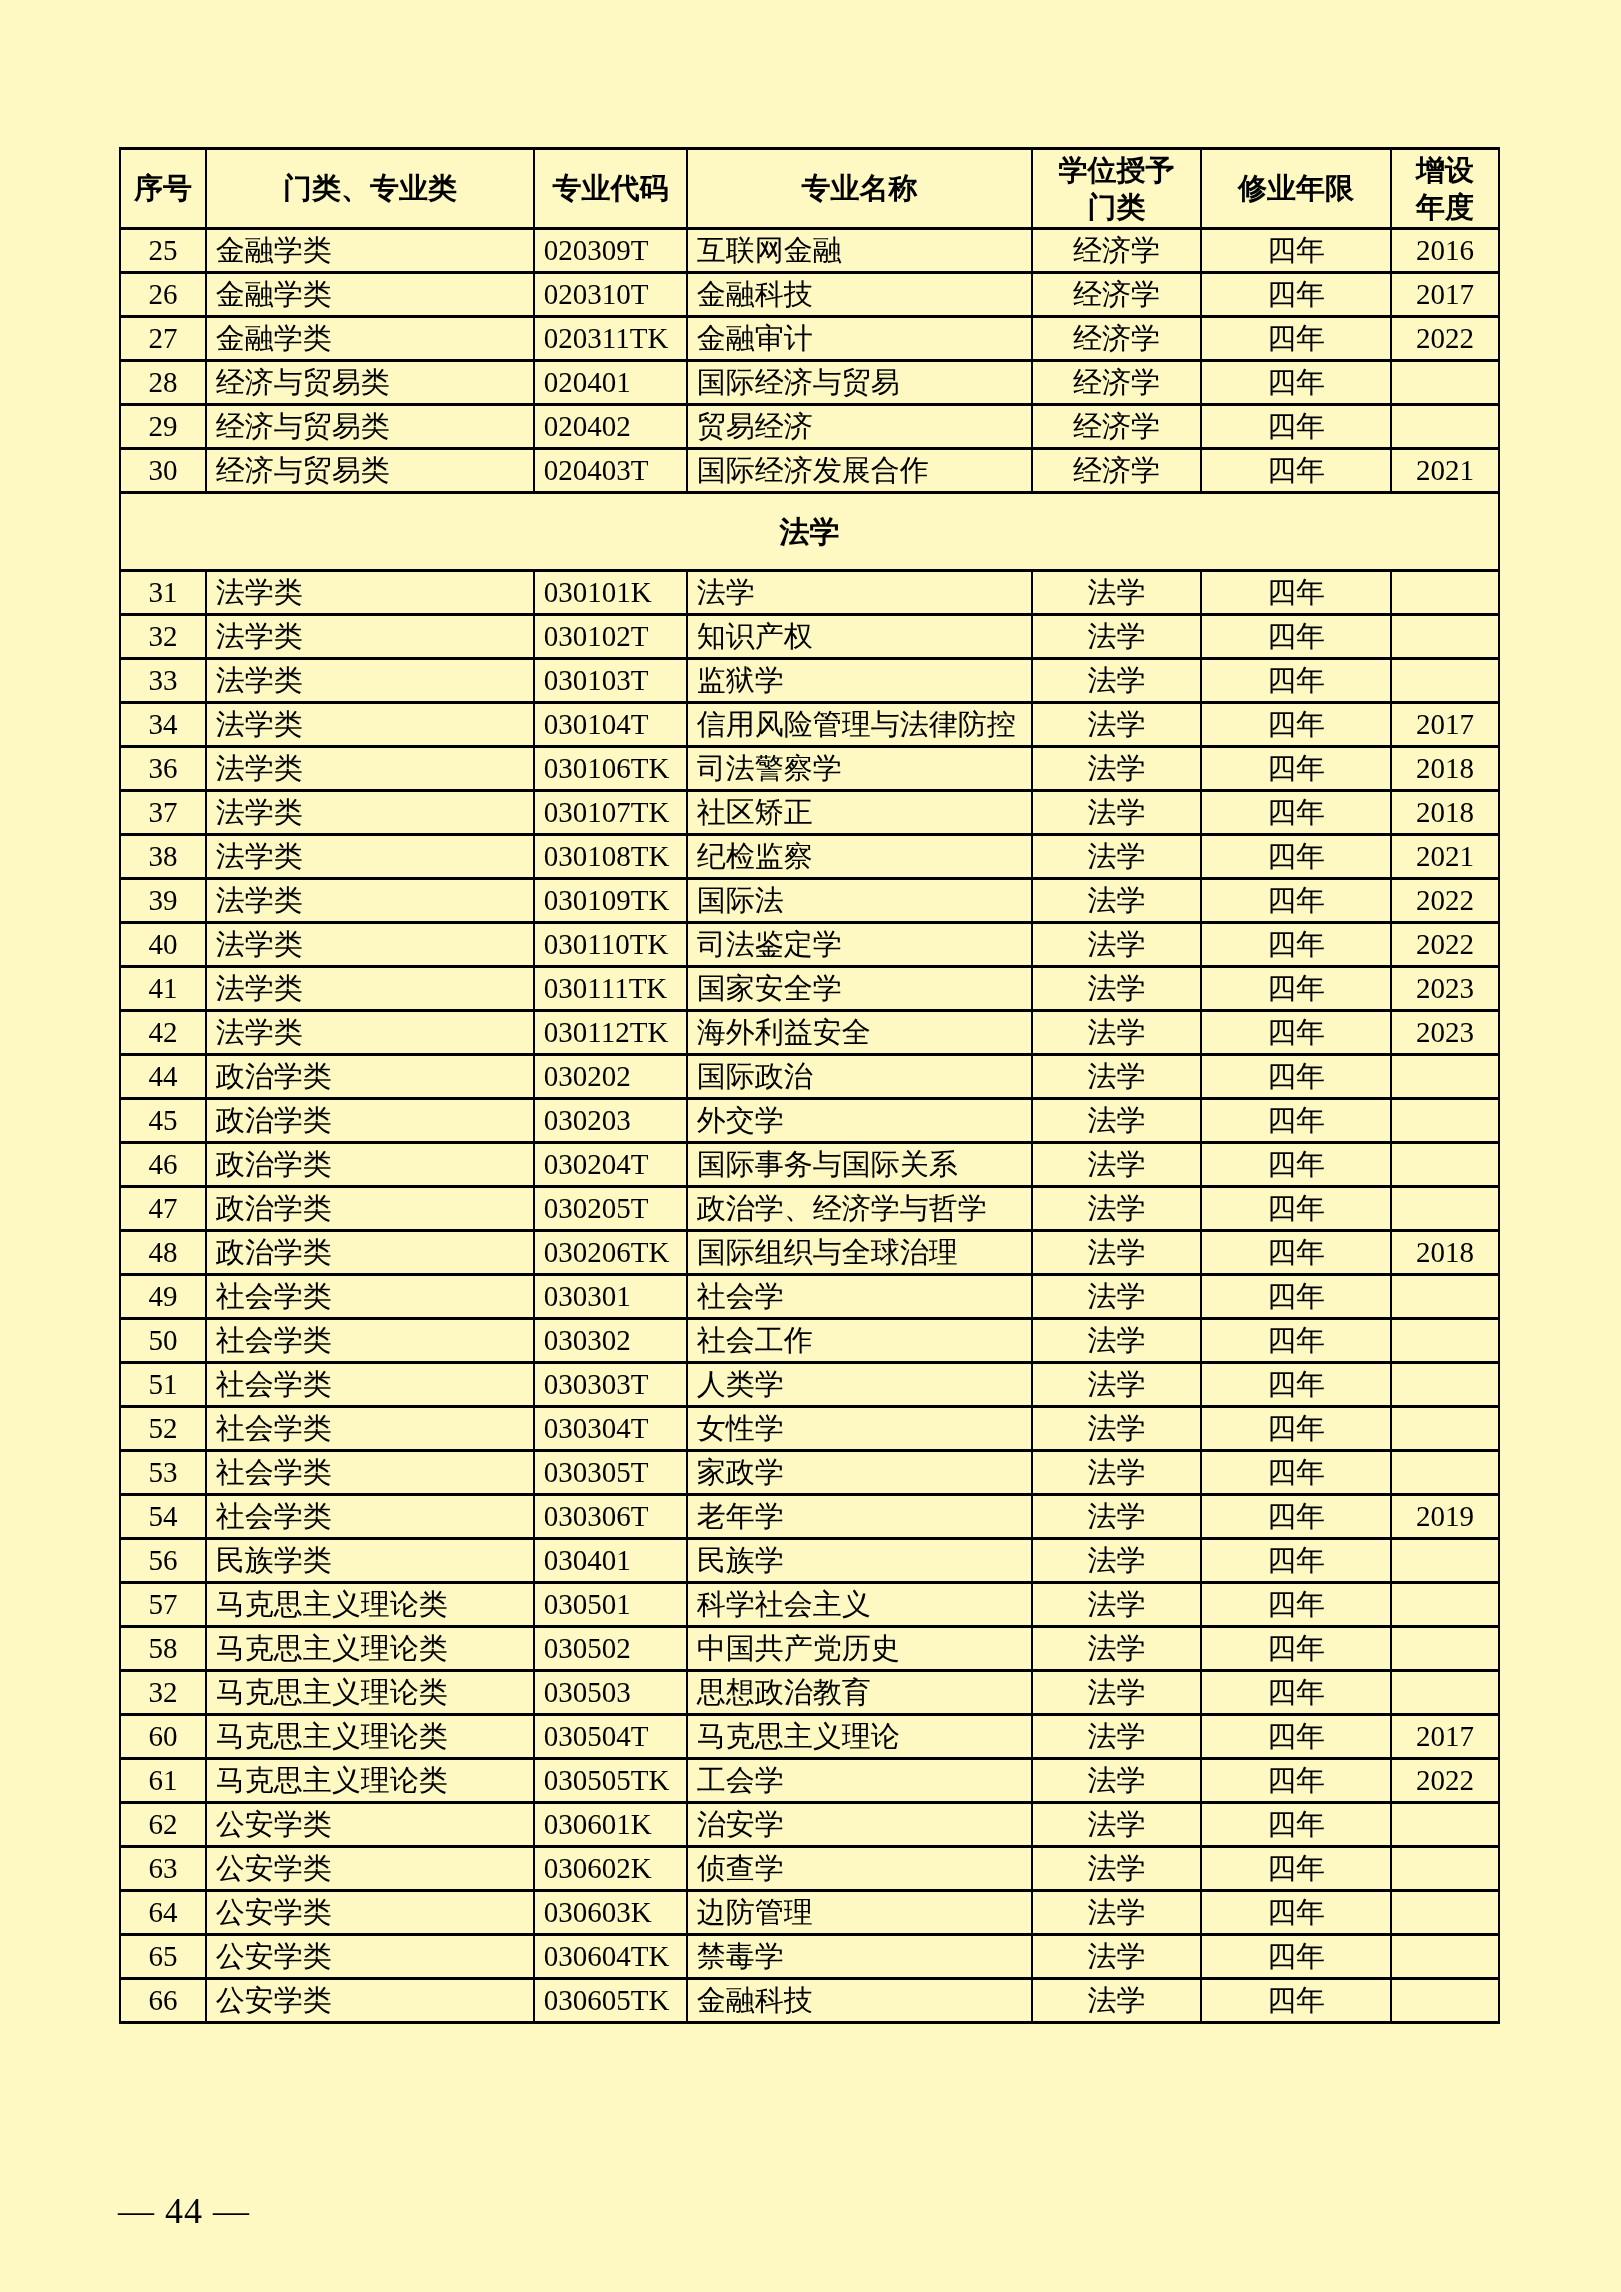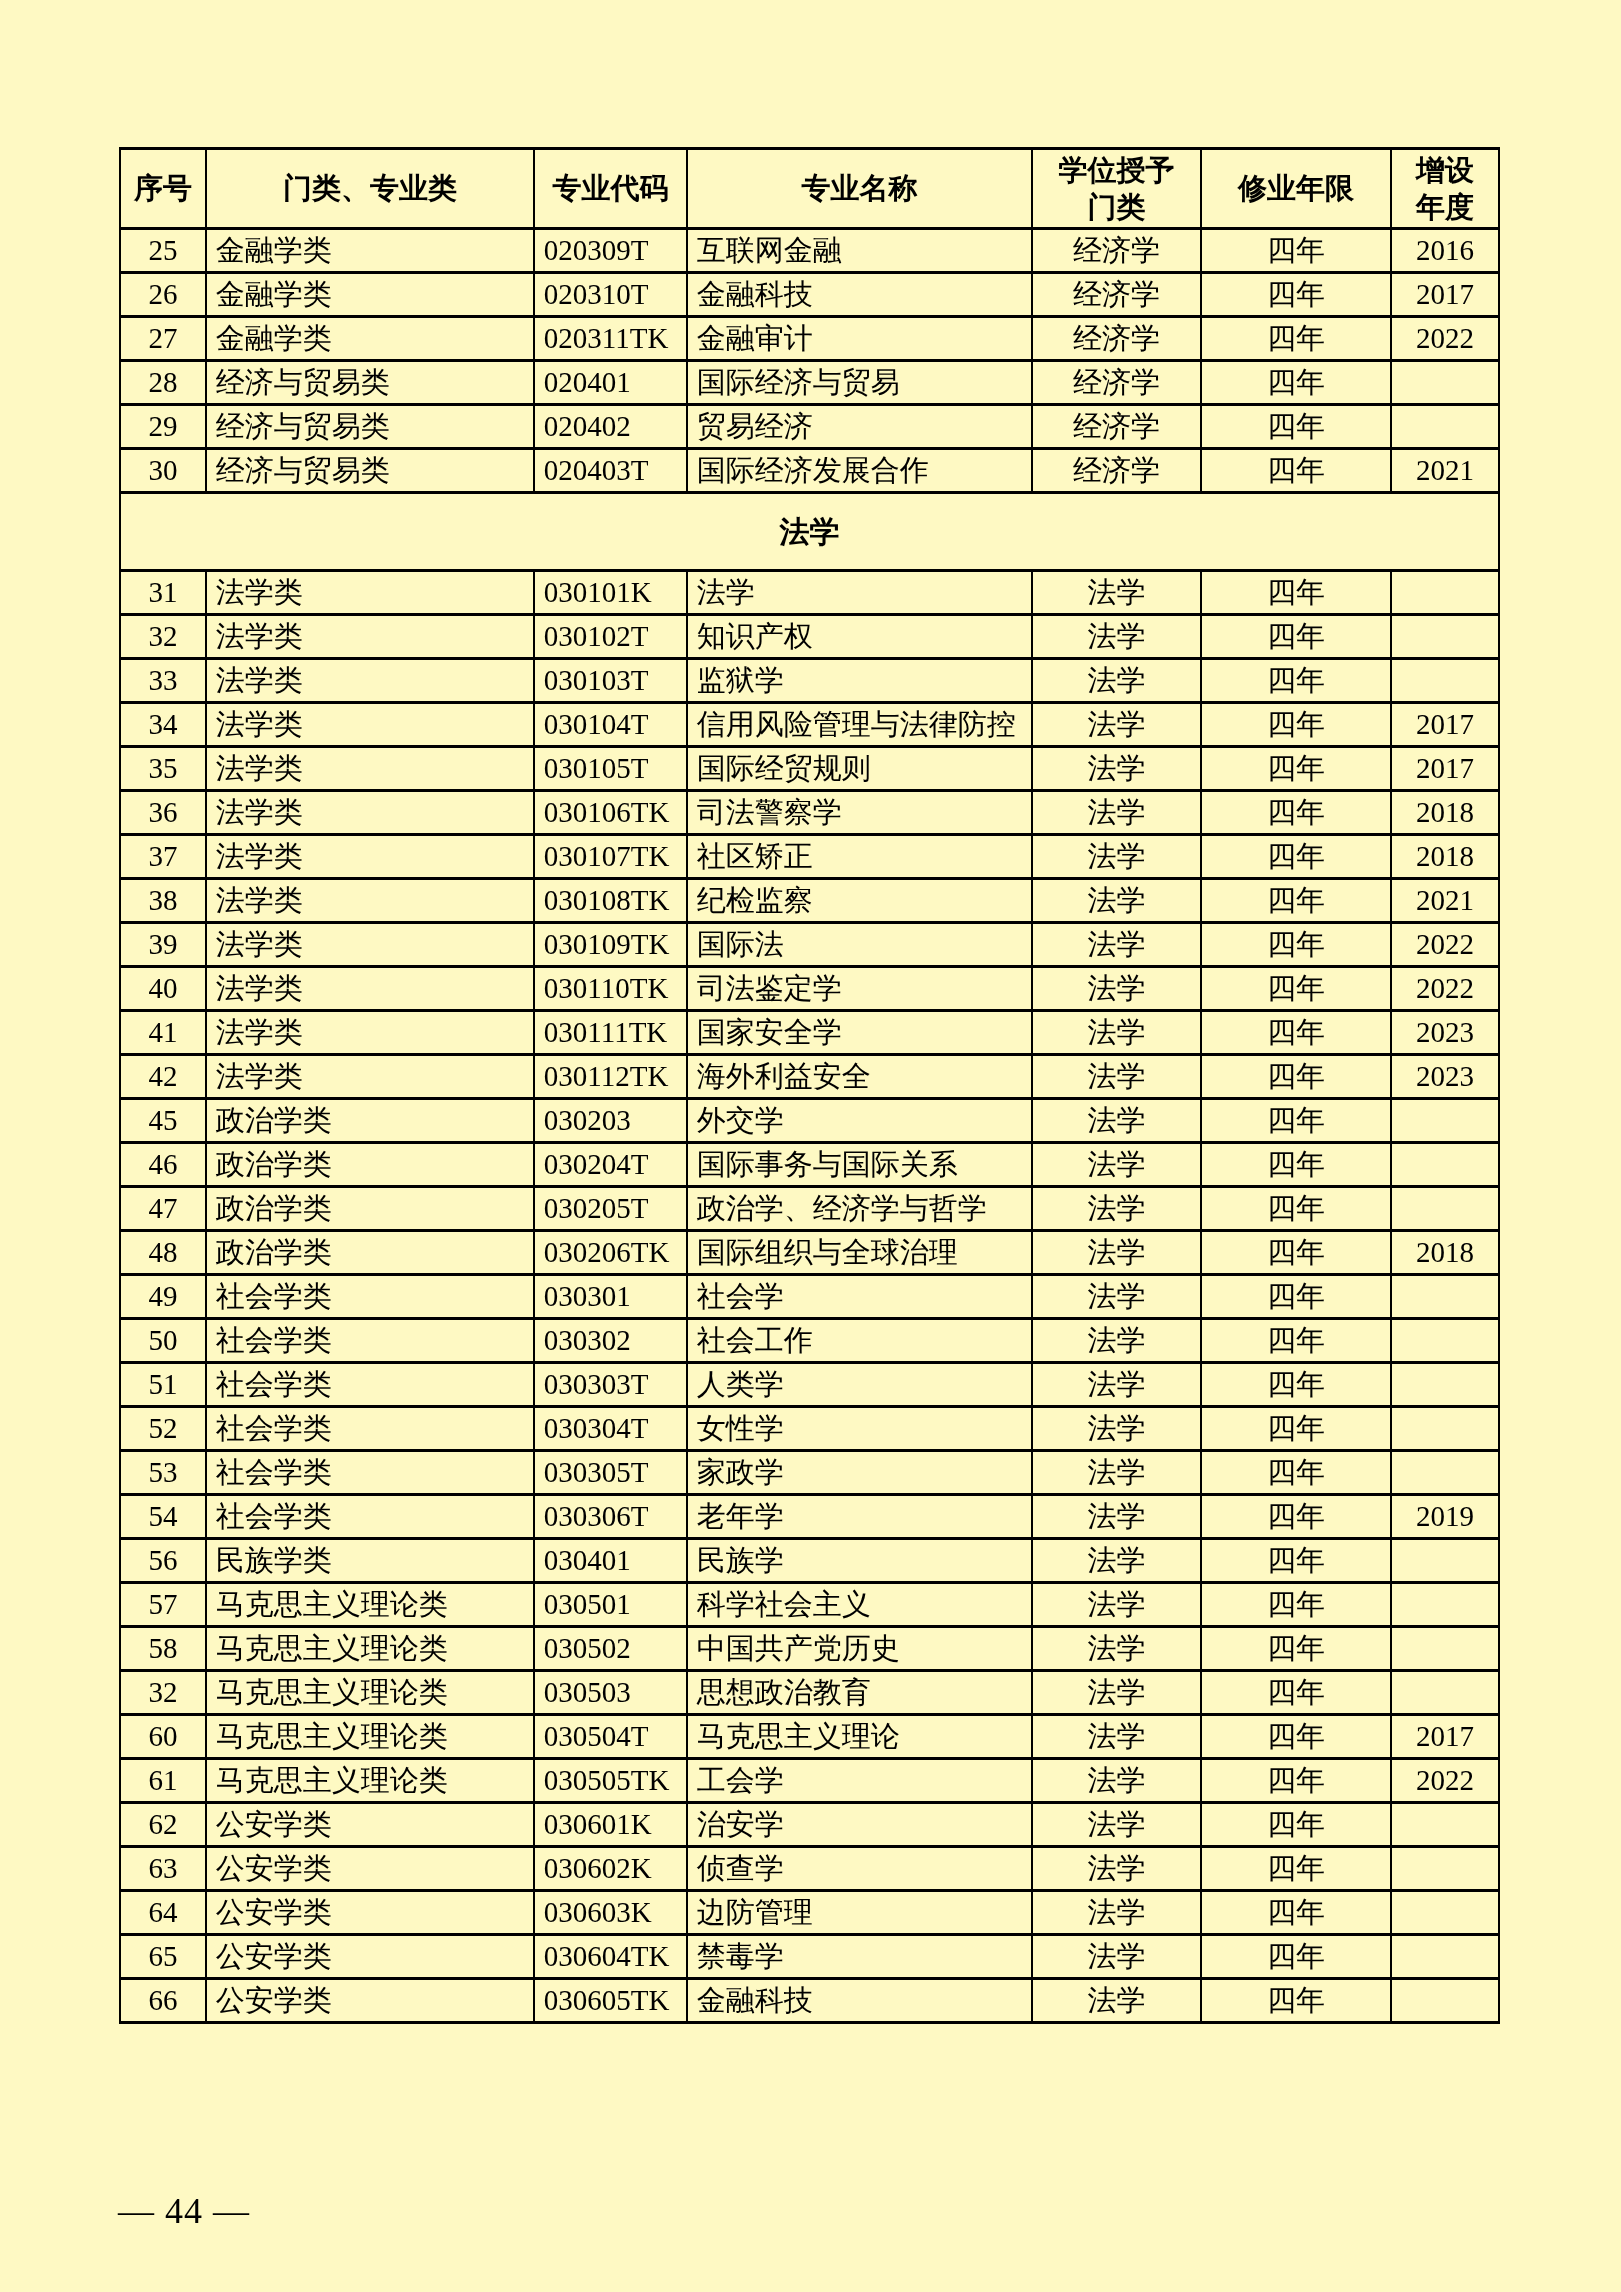--- a/index.html
+++ b/index.html
@@ -192,29 +192,20 @@
   <tr class="data-row">
     <td class="c-no">34</td>
     <td class="c-cat">法学类</td>
     <td class="c-code">030104T</td>
     <td class="c-name">信用风险管理与法律防控</td>
     <td class="c-degree">法学</td>
     <td class="c-years">四年</td>
     <td class="c-added">2017</td>
   </tr>
 
-  <tr class="data-row">
-    <td class="c-no">35</td>
-    <td class="c-cat">法学类</td>
-    <td class="c-code">030105T</td>
-    <td class="c-name">国际经贸规则</td>
-    <td class="c-degree">法学</td>
-    <td class="c-years">四年</td>
-    <td class="c-added">2017</td>
-  </tr>
 
   <tr class="data-row">
     <td class="c-no">36</td>
     <td class="c-cat">法学类</td>
     <td class="c-code">030106TK</td>
     <td class="c-name">司法警察学</td>
     <td class="c-degree">法学</td>
     <td class="c-years">四年</td>
     <td class="c-added">2018</td>
   </tr>
@@ -273,20 +264,29 @@
     <td class="c-no">42</td>
     <td class="c-cat">法学类</td>
     <td class="c-code">030112TK</td>
     <td class="c-name">海外利益安全</td>
     <td class="c-degree">法学</td>
     <td class="c-years">四年</td>
     <td class="c-added">2023</td>
   </tr>
 
 
+  <tr class="data-row">
+    <td class="c-no">44</td>
+    <td class="c-cat">政治学类</td>
+    <td class="c-code">030202</td>
+    <td class="c-name">国际政治</td>
+    <td class="c-degree">法学</td>
+    <td class="c-years">四年</td>
+    <td class="c-added"></td>
+  </tr>
 
   <tr class="data-row">
     <td class="c-no">45</td>
     <td class="c-cat">政治学类</td>
     <td class="c-code">030203</td>
     <td class="c-name">外交学</td>
     <td class="c-degree">法学</td>
     <td class="c-years">四年</td>
     <td class="c-added"></td>
   </tr>

